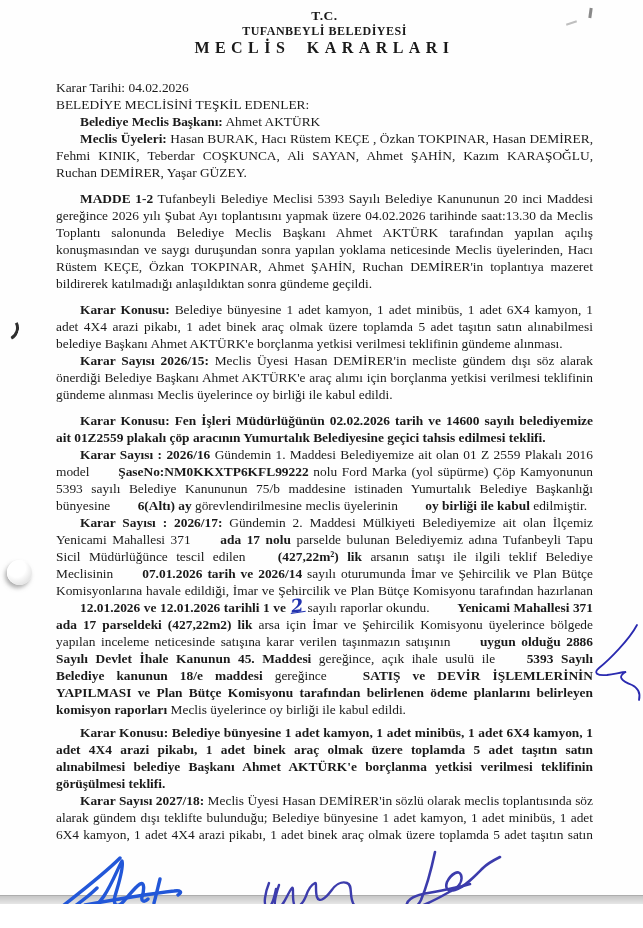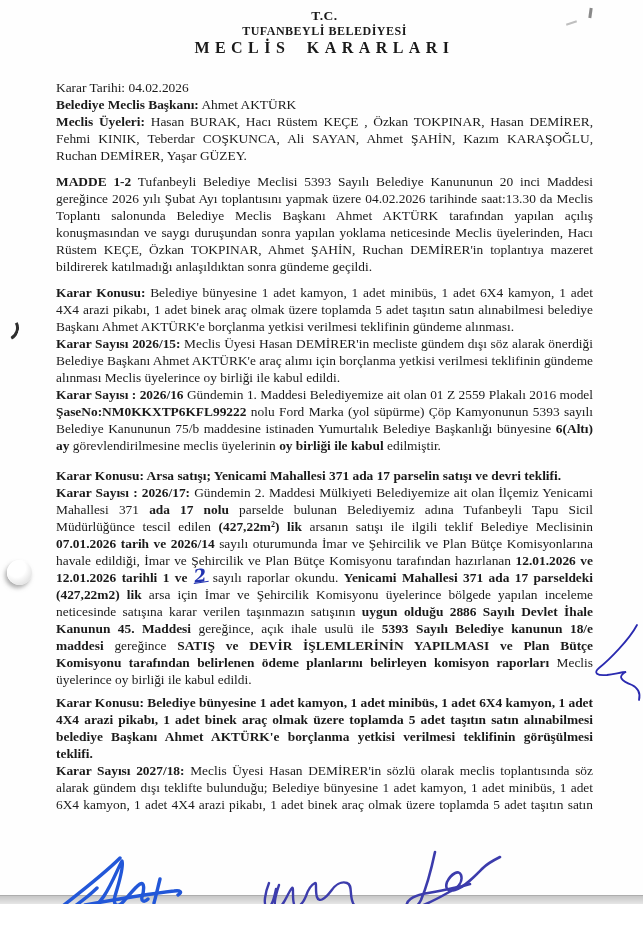--- a/index.html
+++ b/index.html
@@ -12,21 +12,21 @@
   .content{position:absolute;left:56px;top:0;width:537px;color:#1a1a1a;}
   .content p{margin:0;font-size:13.4px;line-height:17px;text-align:justify;}
   .hdr{padding-top:8px;text-align:center;}
   .h-tc{font-size:13.5px;font-weight:bold;line-height:15px;letter-spacing:0.5px;}
   .h-muni{font-size:12px;font-weight:bold;line-height:16px;letter-spacing:0.5px;}
   .h-title{font-size:16px;font-weight:bold;line-height:18px;letter-spacing:0.34em;word-spacing:0.45em;}
   .p-date{margin-top:22px !important;font-family:Liberation Serif, serif;}
   .mt-lg{margin-top:9px !important;}
   .mt-17{margin-top:13px !important;}
   .mt-18{margin-top:6px !important;}
-  .b{font-weight:bold;}
+  .b{font-weight:bold;margin-left:24px;}
   .u{}
   .ink{
     color:#2233b0;
     font-family:"DejaVu Serif", serif;
     font-style:italic;font-weight:bold;font-size:18px;
     display:inline-block;transform:rotate(-8deg);line-height:10px;
     border-bottom:1.5px solid #2233b0;padding:0 1px 1px 1px;
   }
   .just-last{text-align-last:justify;}
   
@@ -57,31 +57,32 @@
 <div class="doc">
   <div class="content">
 
     <div class="hdr">
       <div class="h-tc">T.C.</div>
       <div class="h-muni">TUFANBEYLİ BELEDİYESİ</div>
       <div class="h-title">MECLİS KARARLARI</div>
     </div>
 
     <p class="p-date"><span>Karar Tarihi: 04.02.2026</span></p>
+    <p><span>BELEDİYE MECLİSİNİ TEŞKİL EDENLER:</span></p>
     <p><span class="b">Belediye Meclis Başkanı:</span><span> Ahmet AKTÜRK</span></p>
     <p><span class="b">Meclis Üyeleri:</span><span> Hasan BURAK, Hacı Rüstem KEÇE , Özkan TOKPINAR, Hasan DEMİRER, Fehmi KINIK, Teberdar COŞKUNCA, Ali SAYAN, Ahmet ŞAHİN, Kazım KARAŞOĞLU, Ruchan DEMİRER, Yaşar GÜZEY.</span></p>
 
     <p class="mt-lg"><span class="b">MADDE 1-2</span><span> Tufanbeyli Belediye Meclisi 5393 Sayılı Belediye Kanununun 20 inci Maddesi gereğince 2026 yılı Şubat Ayı toplantısını yapmak üzere 04.02.2026 tarihinde saat:13.30 da Meclis Toplantı salonunda Belediye Meclis Başkanı Ahmet AKTÜRK tarafından yapılan açılış konuşmasından ve saygı duruşundan sonra yapılan yoklama neticesinde Meclis üyelerinden, Hacı Rüstem KEÇE, Özkan TOKPINAR, Ahmet ŞAHİN, Ruchan DEMİRER'in toplantıya mazeret bildirerek katılmadığı anlaşıldıktan sonra gündeme geçildi.</span></p>
 
     <p class="mt-lg"><span class="b">Karar Konusu:</span><span> Belediye bünyesine 1 adet kamyon, 1 adet minibüs, 1 adet 6X4 kamyon, 1 adet 4X4 arazi pikabı, 1 adet binek araç olmak üzere toplamda 5 adet taşıtın satın alınabilmesi belediye Başkanı Ahmet AKTÜRK'e borçlanma yetkisi verilmesi teklifinin gündeme alınması.</span></p>
     <p><span class="b">Karar Sayısı 2026/15:</span><span> Meclis Üyesi Hasan DEMİRER'in mecliste gündem dışı söz alarak önerdiği Belediye Başkanı Ahmet AKTÜRK'e araç alımı için borçlanma yetkisi verilmesi teklifinin gündeme alınması Meclis üyelerince oy birliği ile kabul edildi.</span></p>
 
+    <p class="mt-lg"><span class="b">Karar Konusu: Fen İşleri Müdürlüğünün 02.02.2026 tarih ve 14600 sayılı belediyemize ait 01Z2559 plakalı çöp aracının Yumurtalık Belediyesine geçici tahsis edilmesi teklifi.</span></p>
     <p><span class="b">Karar Sayısı : 2026/16</span><span> Gündemin 1. Maddesi Belediyemize ait olan 01 Z 2559 Plakalı 2016 model </span><span class="b">ŞaseNo:NM0KKXTP6KFL99222</span><span> nolu Ford Marka (yol süpürme) Çöp Kamyonunun 5393 sayılı Belediye Kanununun 75/b maddesine istinaden Yumurtalık Belediye Başkanlığı bünyesine </span><span class="b">6(Altı) ay</span><span> görevlendirilmesine meclis üyelerinin </span><span class="b">oy birliği ile kabul</span><span> edilmiştir.</span></p>
 
-    <p class="mt-17"><span class="b">Karar Konusu: Arsa satışı; Yenicami Mahallesi 371 ada 17 parselin satışı ve devri teklifi.</span></p>
     <p><span class="b u">Karar Sayısı : 2026/17:</span><span> Gündemin 2. Maddesi Mülkiyeti Belediyemize ait olan İlçemiz Yenicami Mahallesi 371 </span><span class="b">ada 17 nolu</span><span> parselde bulunan Belediyemiz adına Tufanbeyli Tapu Sicil Müdürlüğünce tescil edilen </span><span class="b">(427,22m²) lik</span><span>  arsanın satışı ile ilgili teklif Belediye Meclisinin </span><span class="b">07.01.2026 tarih ve 2026/14</span><span> sayılı oturumunda İmar ve Şehircilik ve Plan Bütçe Komisyonlarına havale edildiği,  İmar ve Şehircilik ve Plan Bütçe Komisyonu tarafından hazırlanan </span><span class="b">12.01.2026 ve 12.01.2026 tarihli 1 ve </span><span class="ink">2</span><span> sayılı raporlar okundu. </span><span class="b">Yenicami Mahallesi 371 ada 17 parseldeki (427,22m2) lik</span><span> arsa için İmar ve Şehircilik Komisyonu üyelerince bölgede yapılan inceleme neticesinde satışına karar verilen taşınmazın satışının </span><span class="b">uygun olduğu 2886 Sayılı Devlet İhale Kanunun 45. Maddesi</span><span> gereğince, açık ihale usulü ile </span><span class="b">5393 Sayılı Belediye kanunun 18/e maddesi</span><span> gereğince </span><span class="b">SATIŞ ve DEVİR İŞLEMLERİNİN YAPILMASI ve Plan Bütçe Komisyonu tarafından belirlenen ödeme planlarını belirleyen komisyon raporları</span><span> Meclis üyelerince oy birliği ile kabul edildi.</span></p>
 
     <p class="mt-18"><span class="b">Karar Konusu: Belediye bünyesine 1 adet kamyon, 1 adet minibüs, 1 adet 6X4 kamyon, 1 adet 4X4 arazi pikabı, 1 adet binek araç olmak üzere toplamda 5 adet taşıtın satın alınabilmesi belediye Başkanı Ahmet AKTÜRK'e borçlanma yetkisi verilmesi teklifinin görüşülmesi teklifi.</span></p>
     <p class="just-last"><span class="b">Karar Sayısı 2027/18:</span><span> Meclis Üyesi Hasan DEMİRER'in sözlü olarak meclis toplantısında söz alarak gündem dışı teklifte bulunduğu; Belediye bünyesine 1 adet kamyon, 1 adet minibüs, 1 adet 6X4 kamyon, 1 adet 4X4 arazi pikabı, 1 adet binek araç olmak üzere toplamda 5 adet taşıtın satın</span></p>
   </div>
 
   <div class="punch-hole"></div>
   <div class="edge-arc"></div>
   <div class="smudge-1"></div>
   <div class="smudge-2"></div>

